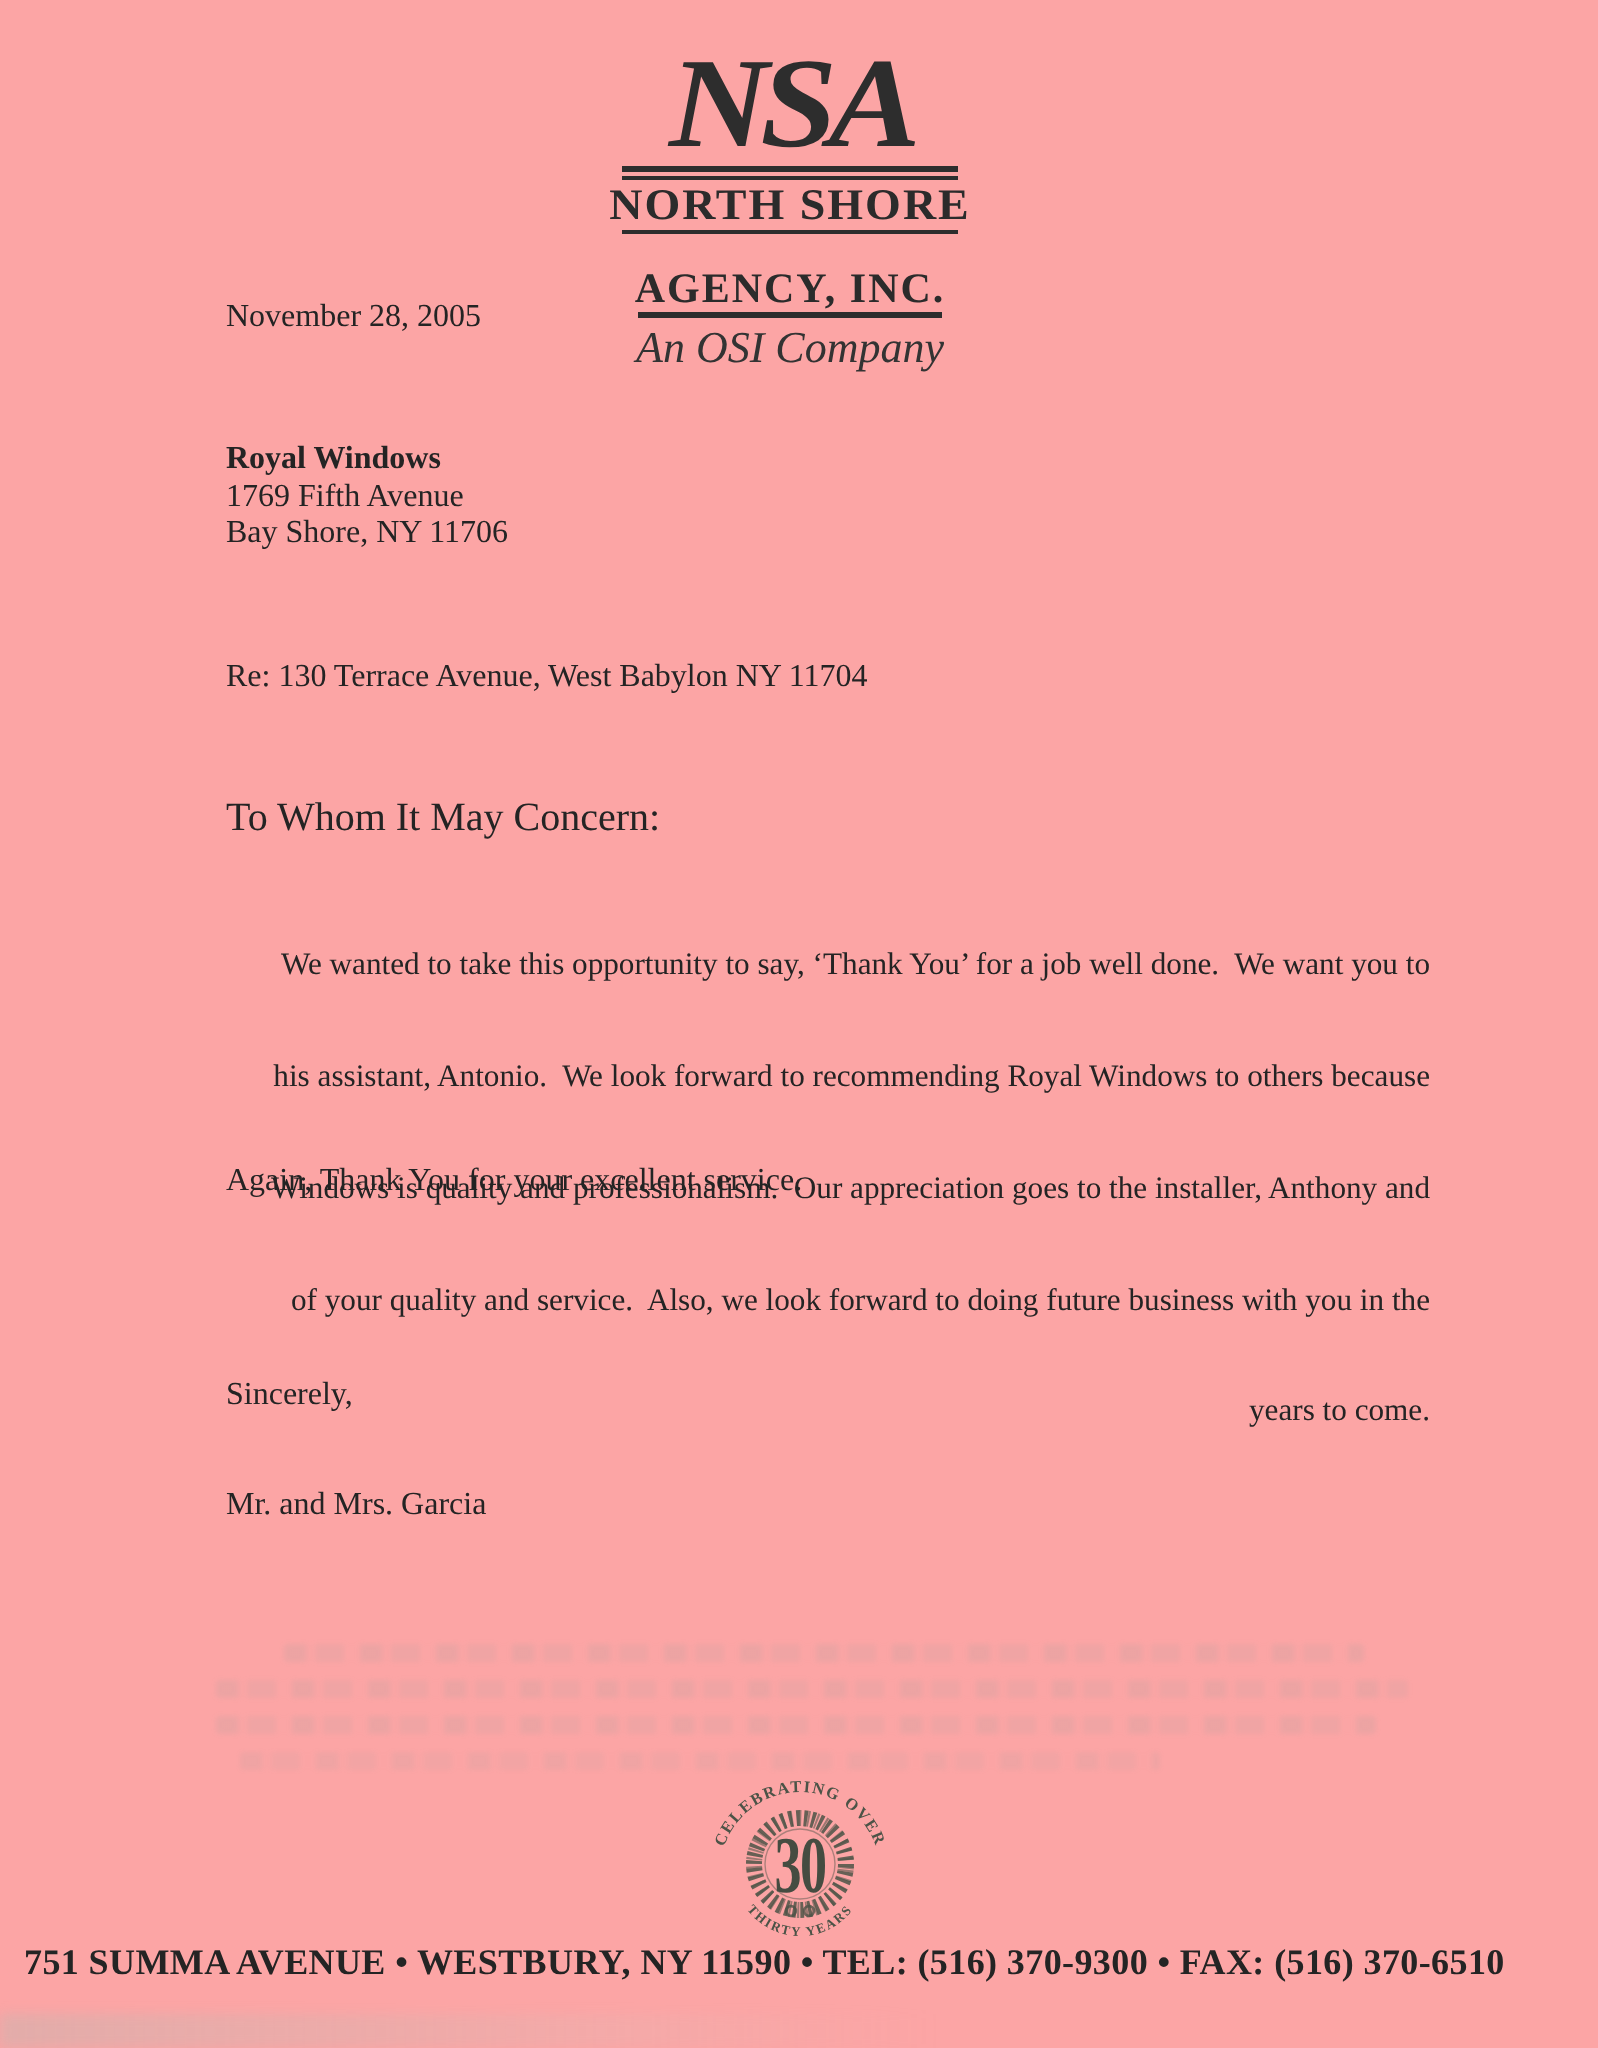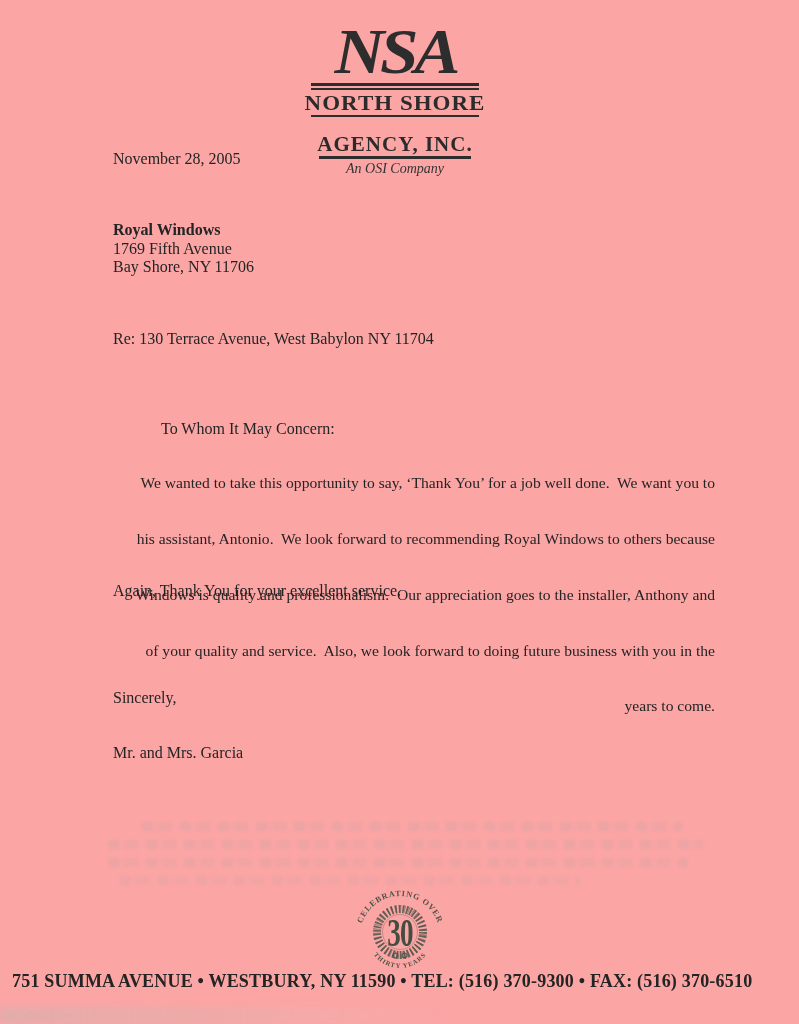--- a/index.html
+++ b/index.html
@@ -30,29 +30,29 @@
   .logo-line1 {
     font-size:23px; font-weight:bold; letter-spacing:1px;
     line-height:24px; margin-top:1px; transform:scaleY(0.95);
   }
   .logo-rule-c { width:168px; height:0; border-top:2px solid #2d2d2d; margin-top:0px; }
   .logo-line2 {
     font-size:21px; font-weight:bold; letter-spacing:1px;
     line-height:22px; margin-top:16px;
   }
   .logo-rule-d { width:152px; height:0; border-top:3px solid #2d2d2d; margin-top:1px; }
-  .logo-tagline { font-size:14px; font-style:italic; margin-top:2px; color:#333; }
+  .logo-tagline { font-size:22px; font-style:italic; margin-top:2px; color:#333; }
 
   
   .abs { position:absolute; left:113px; }
   .date        { top:150px; font-size:16px; }
   .recipient   { top:221px; font-size:16px; line-height:18.5px; }
   .recipient-name { font-weight:bold; }
   .re-line     { top:330px; font-size:16px; }
-  .salutation  { top:420px; font-size:16px;margin-left:48px; }
+  .salutation  { top:398px; font-size:20px; }
   .body-text   { top:437px; width:602px; font-size:15.6px; line-height:18.6px; white-space:pre-wrap;text-align:right; }
   .closing     { top:582px; font-size:16px; }
   .signoff     { top:689px; font-size:16px; }
   .signature   { top:744px; font-size:16px; }
 
   
   .bleed { position:absolute; top:822px; left:108px; width:604px; opacity:0.55; }
   .bleed-row {
     height:9px; margin-bottom:9px; border-radius:2px;
     background:repeating-linear-gradient(90deg,

